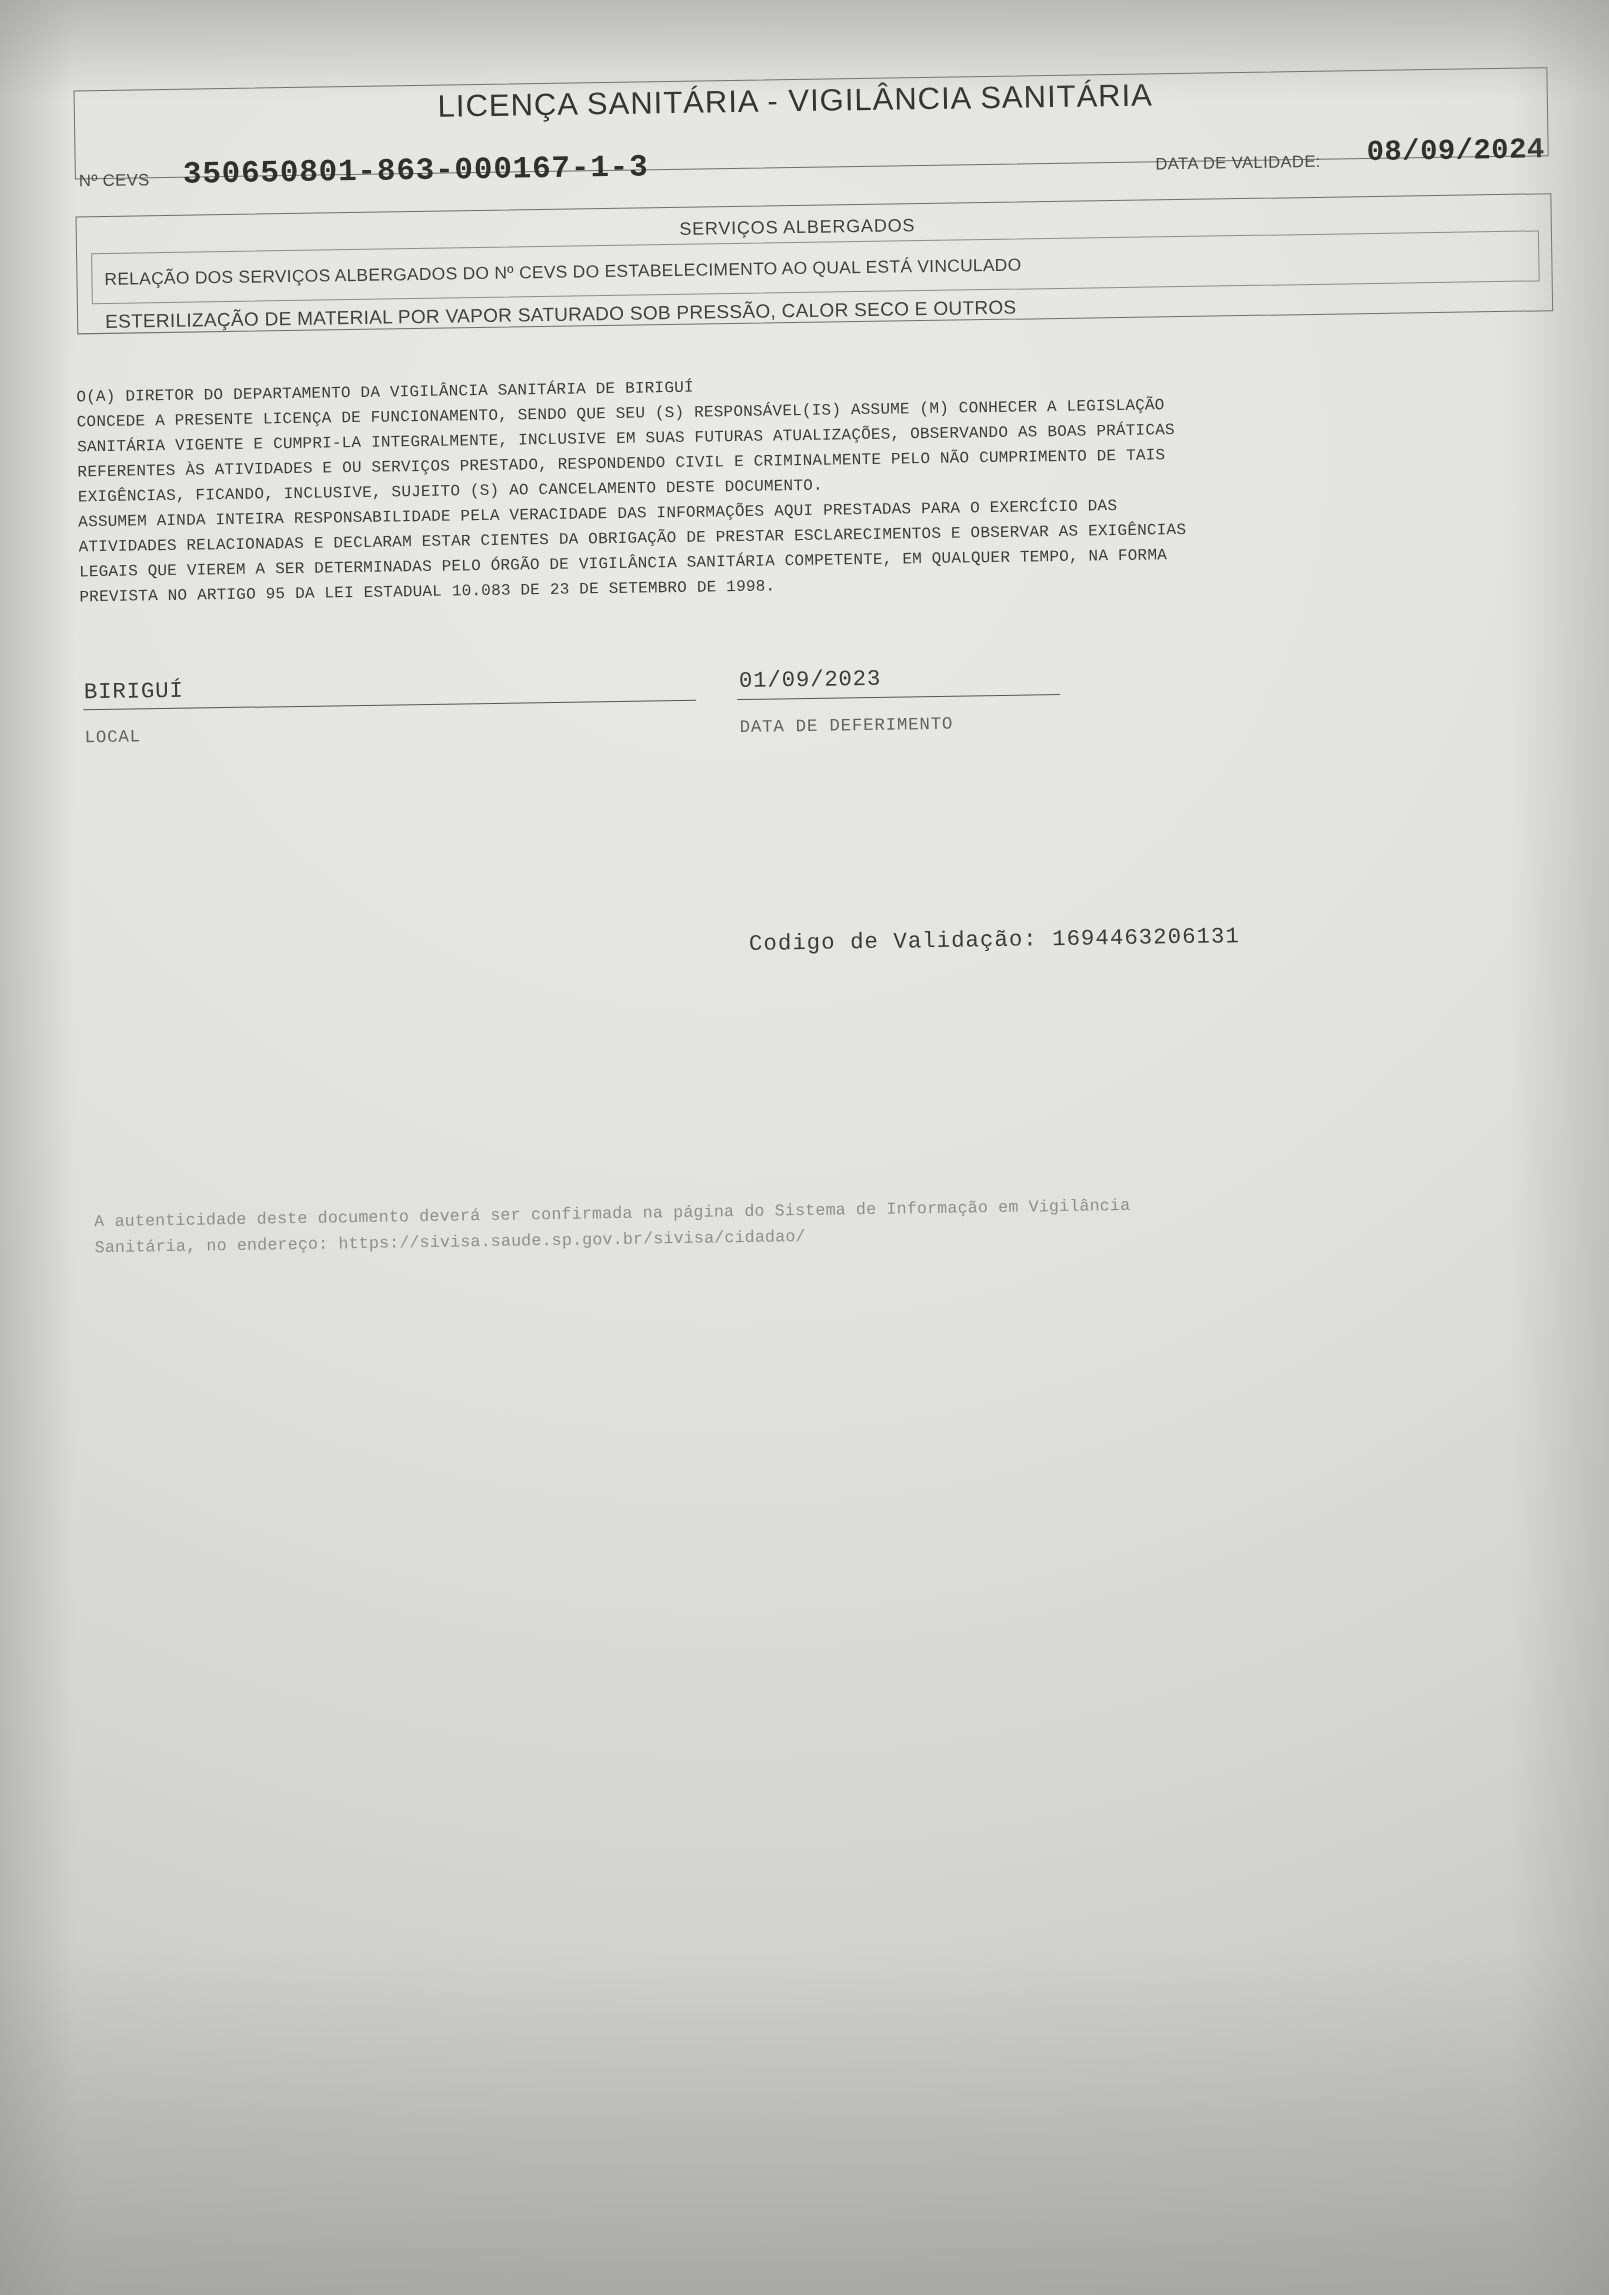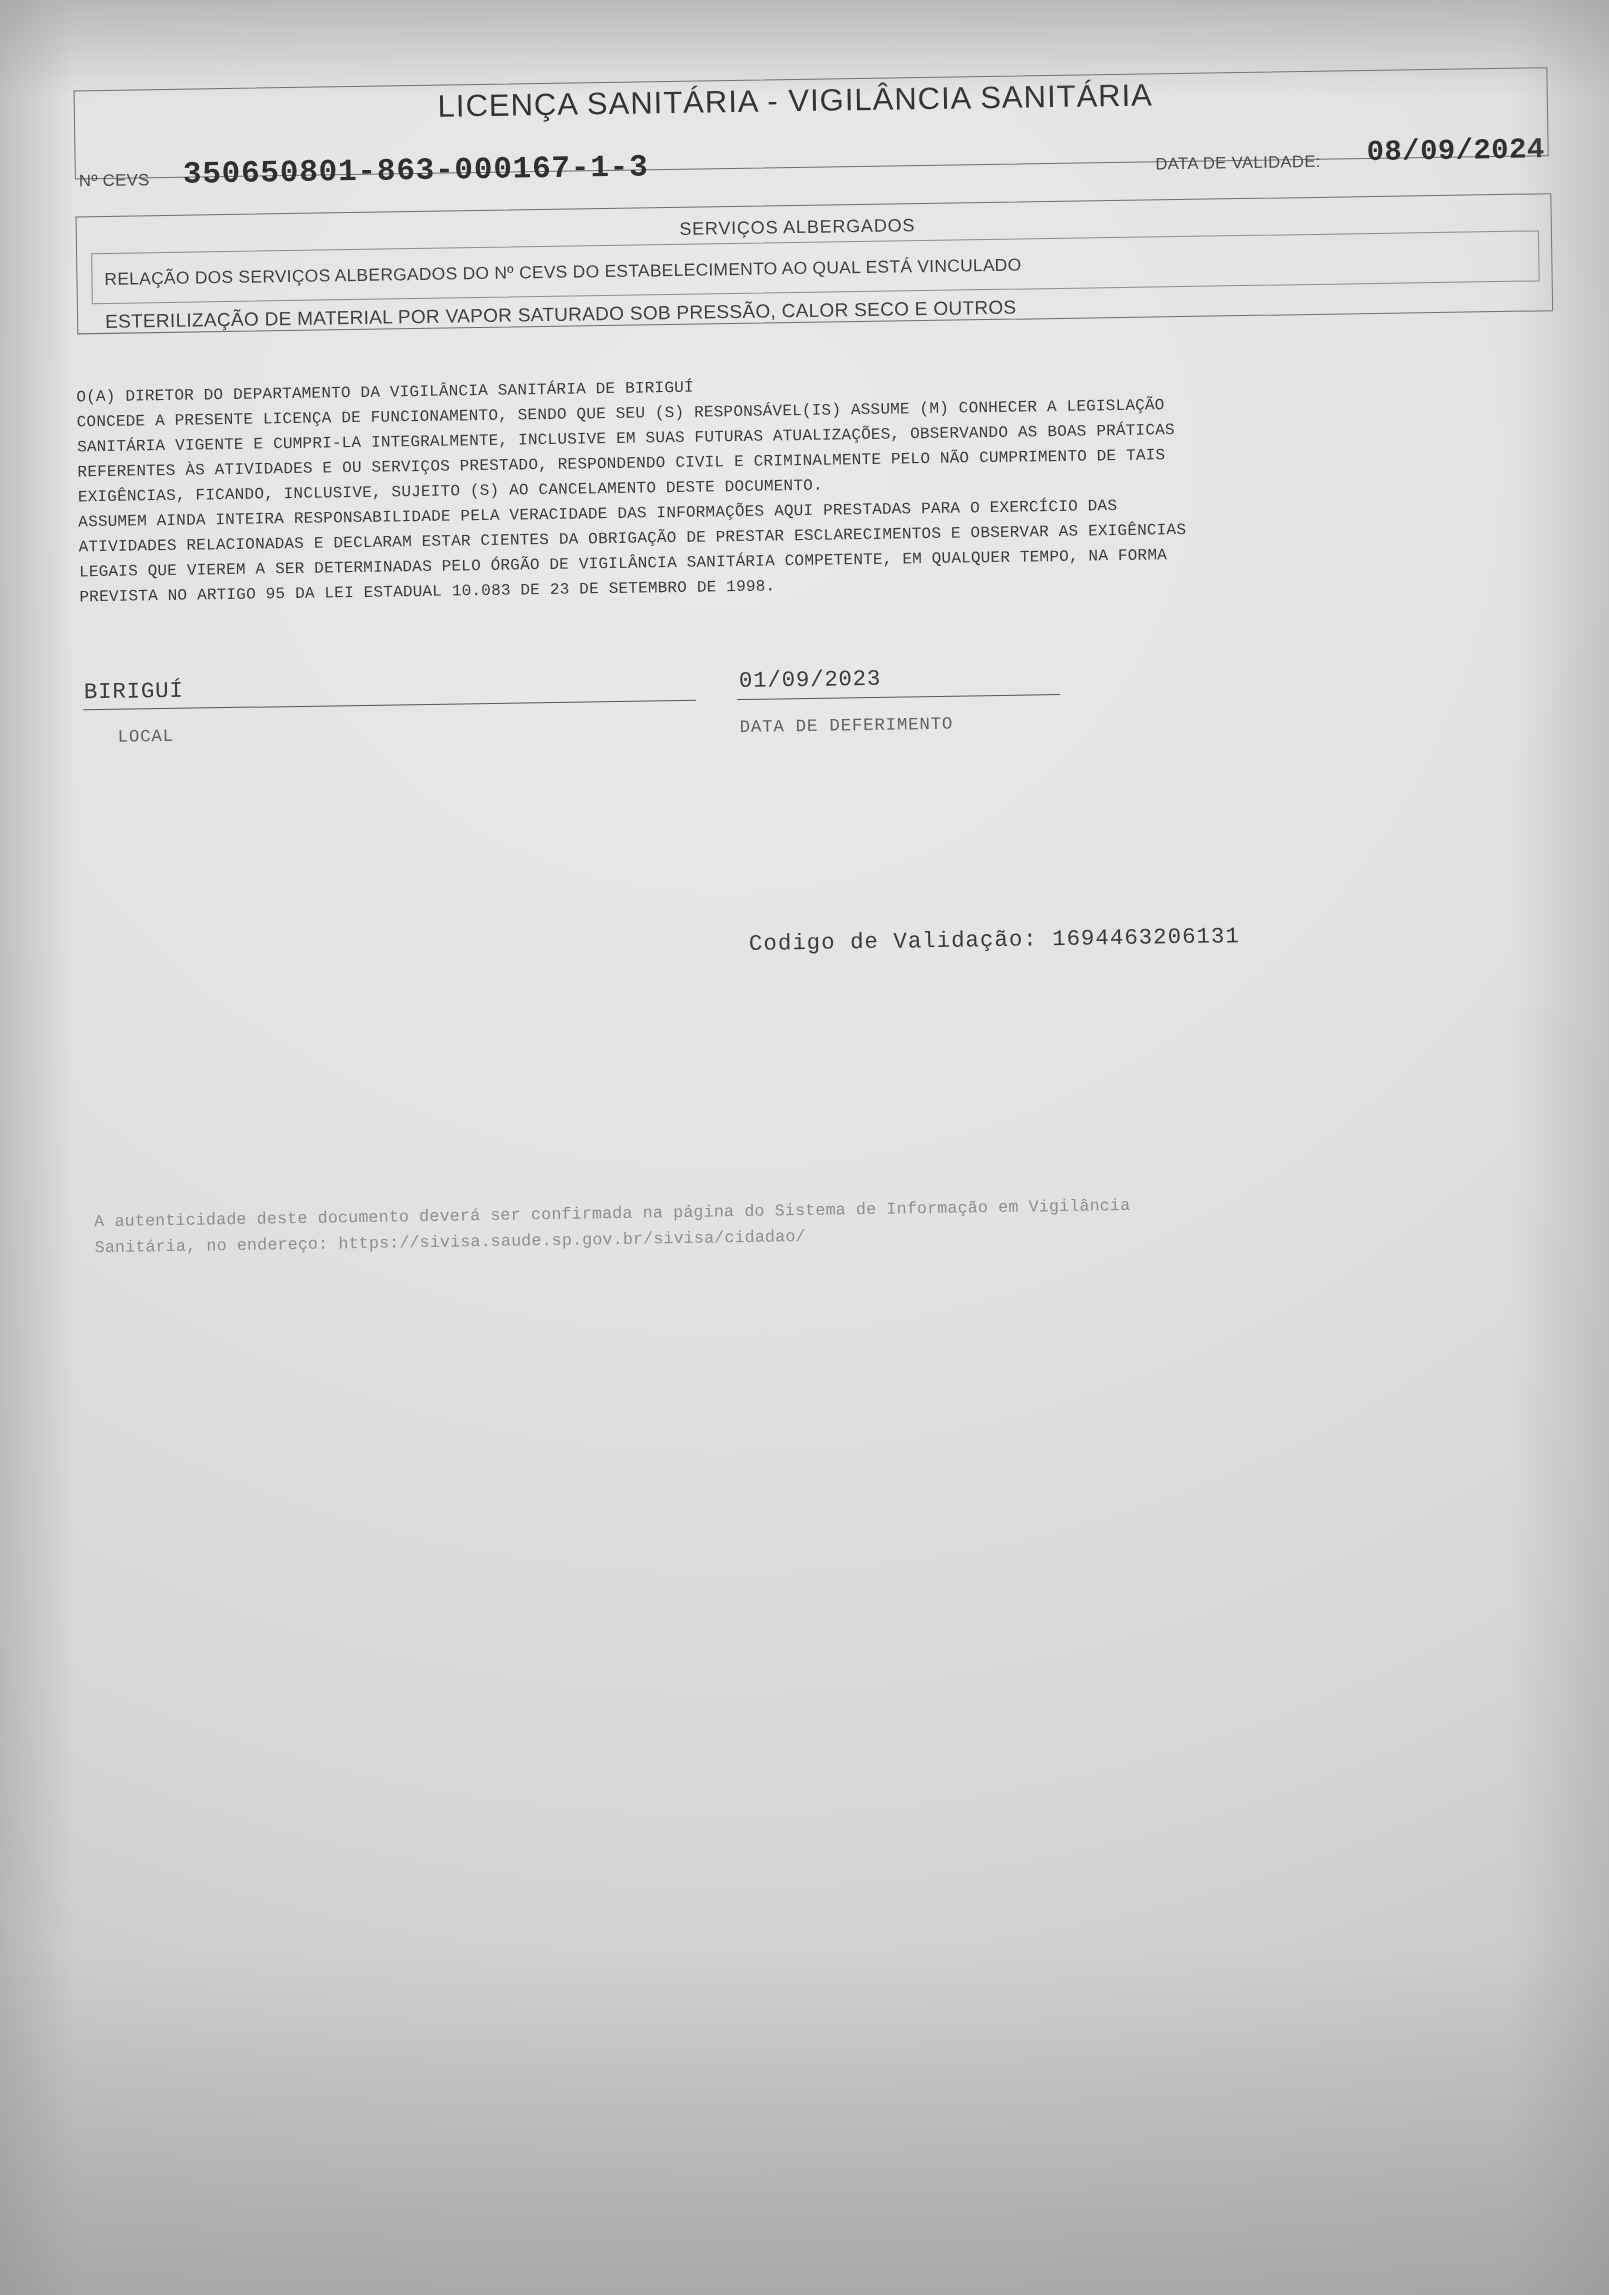--- a/index.html
+++ b/index.html
@@ -203,21 +203,20 @@
     color: #3a3a3a;
   }
   .local-label {
     position: absolute;
     left: 84px;
     top: 717px;
     font-family: "Liberation Mono", monospace;
     font-size: 17.4px;
     letter-spacing: 0.8px;
     color: #616161;
-    margin-left: 33px;
   }
   .date-line {
     position: absolute;
     left: 737px;
     top: 697px;
     width: 323px;
     border-bottom: 1.7px solid #555;
     height: 0.8px;
   }
   .date-value {

